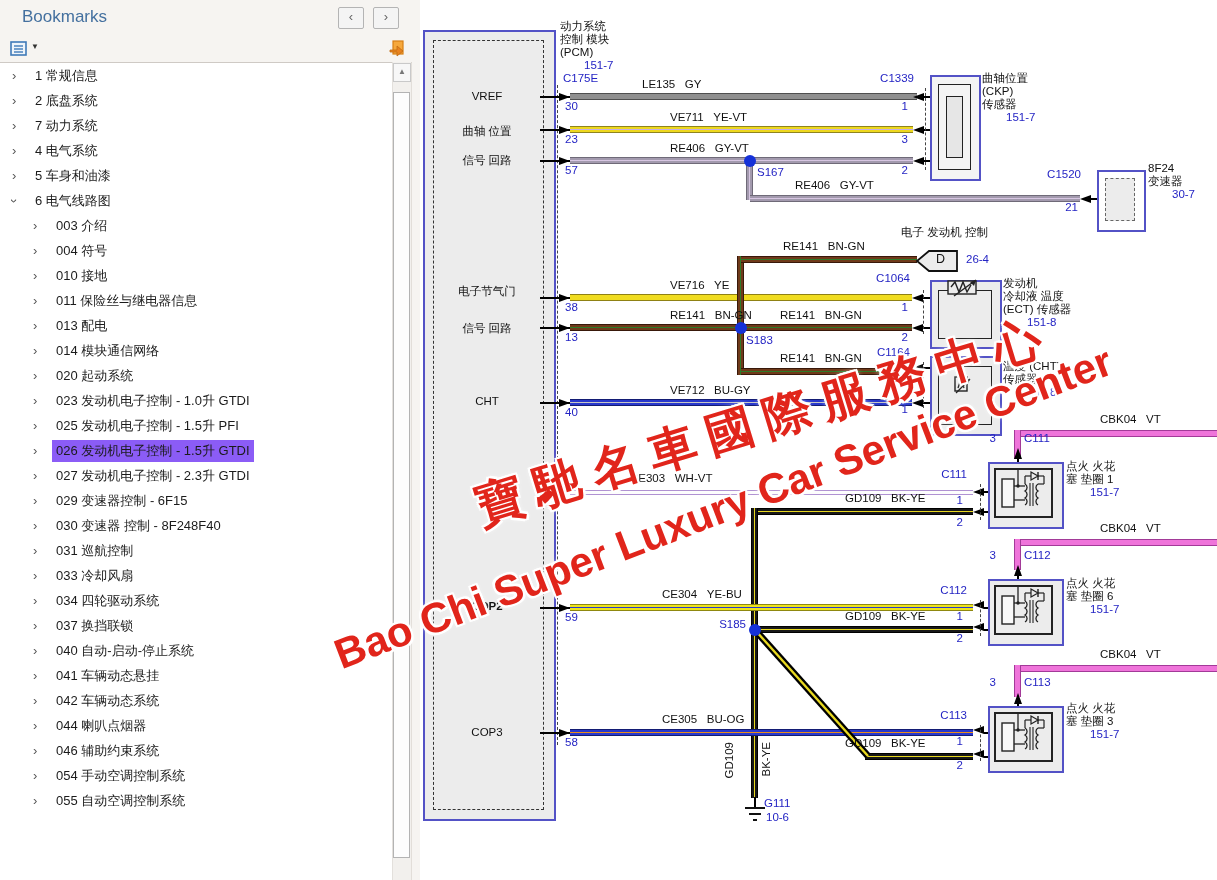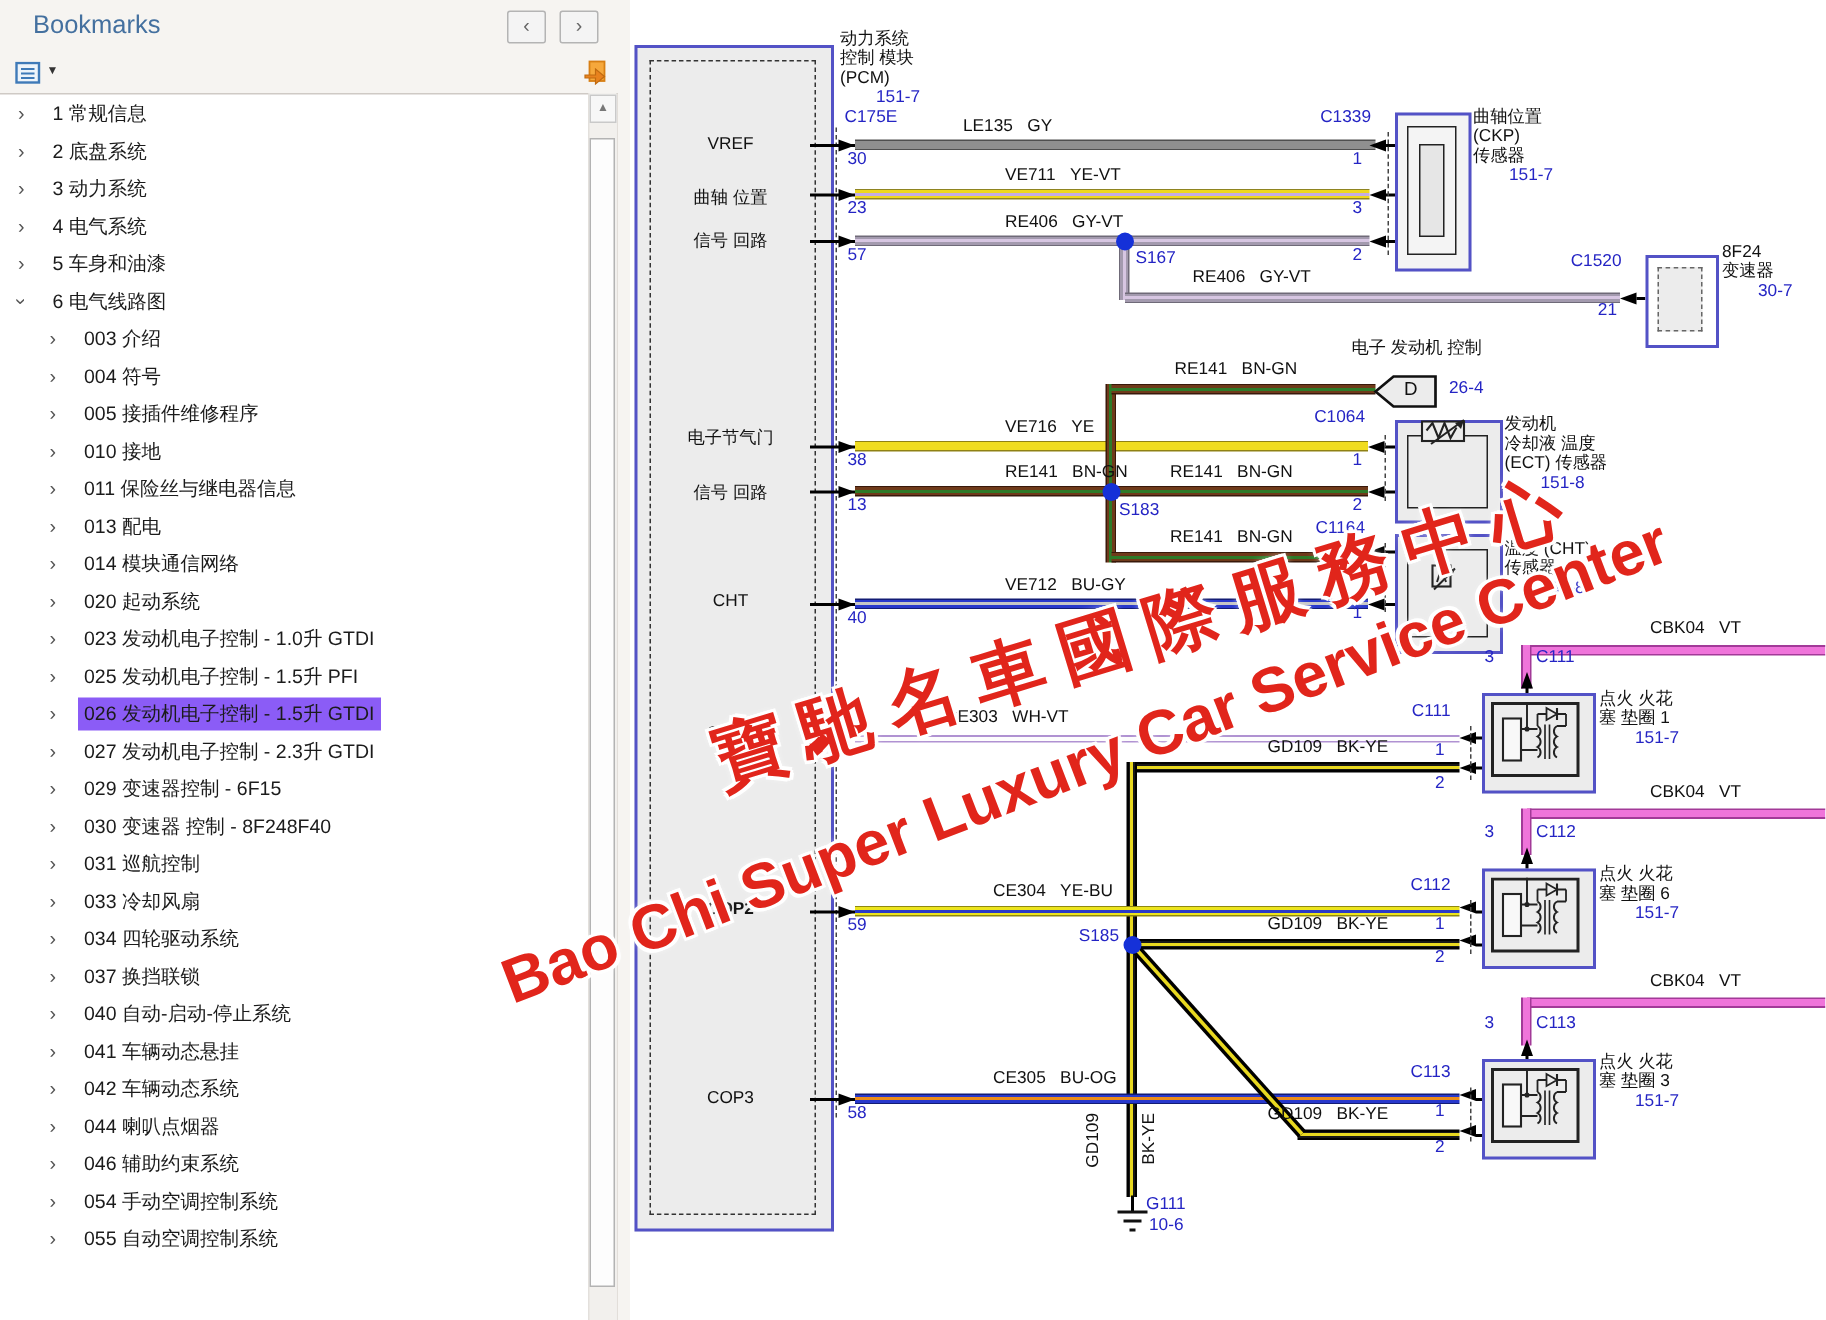--- a/index.html
+++ b/index.html
@@ -97,45 +97,41 @@
         <div class="bm-row lvl1">
           <span class="chev"></span>
           <span class="bm-label">1 常规信息</span>
         </div>
         <div class="bm-row lvl1">
           <span class="chev"></span>
           <span class="bm-label">2 底盘系统</span>
         </div>
         <div class="bm-row lvl1">
           <span class="chev"></span>
-          <span class="bm-label">3 动力系统</span>
+          <span class="bm-label">7 动力系统</span>
         </div>
         <div class="bm-row lvl1">
           <span class="chev"></span>
           <span class="bm-label">4 电气系统</span>
         </div>
         <div class="bm-row lvl1">
           <span class="chev"></span>
           <span class="bm-label">5 车身和油漆</span>
         </div>
         <div class="bm-row lvl1 open">
           <span class="chev"></span>
           <span class="bm-label">6 电气线路图</span>
         </div>
         <div class="bm-row lvl2">
           <span class="chev"></span>
           <span class="bm-label">003 介绍</span>
         </div>
         <div class="bm-row lvl2">
           <span class="chev"></span>
           <span class="bm-label">004 符号</span>
-        </div>
-        <div class="bm-row lvl2">
-          <span class="chev"></span>
-          <span class="bm-label">005 接插件维修程序</span>
         </div>
         <div class="bm-row lvl2">
           <span class="chev"></span>
           <span class="bm-label">010 接地</span>
         </div>
         <div class="bm-row lvl2">
           <span class="chev"></span>
           <span class="bm-label">011 保险丝与继电器信息</span>
         </div>
         <div class="bm-row lvl2">

